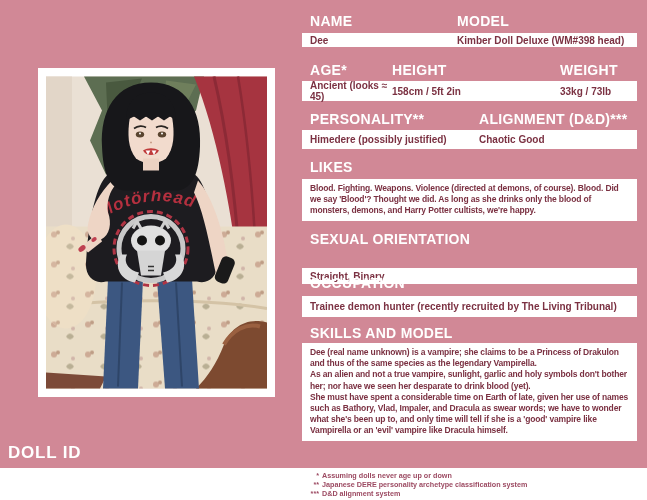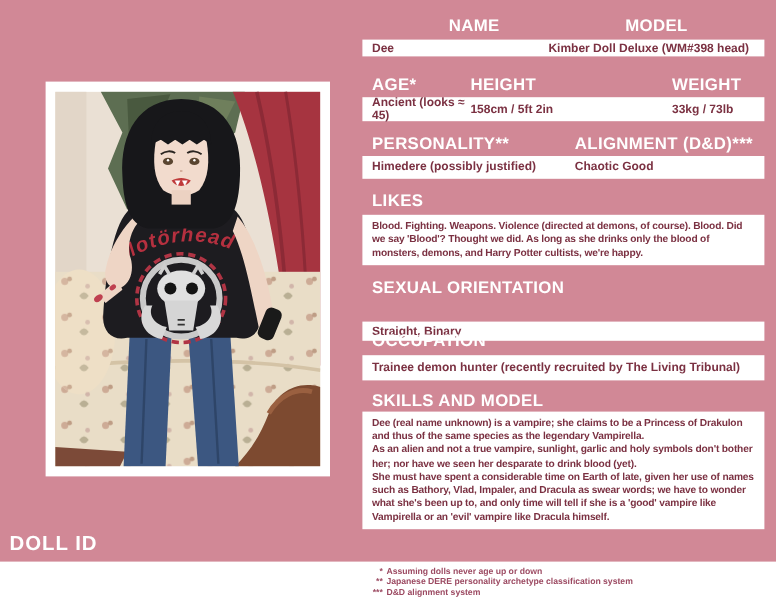--- a/index.html
+++ b/index.html
@@ -30,21 +30,21 @@
   }
   .body-text {
     background:#ffffff; color:#7b3142; font-weight:bold; font-size:8.5px;
     line-height:11.2px; letter-spacing:-0.15px; padding:4px 8px; box-sizing:border-box;
   }
   .c150 { width:147px; flex-shrink:0; }
   .c85  { width:82px;  flex-shrink:0; }
   .c170 { width:168px; flex-shrink:0; }
   .c175 { width:169px; flex-shrink:0; }
 
-  .hdr-name   { top:13px;justify-content:center; }
+  .hdr-name   { top:13px; }
   .box-name   { top:33px;  height:14px; }
   .hdr-age    { top:62px; }
   .box-age    { top:81px;  height:20px; }
   .hdr-pers   { top:111px; }
   .box-pers   { top:130px; height:19px; }
   .hdr-likes  { top:159px; }
   .box-likes  { top:179px; }
   .hdr-orient { top:231px;text-align:right; }
   .box-orient { top:268px; height:16px; }
   .hdr-occ    { top:275px; }

